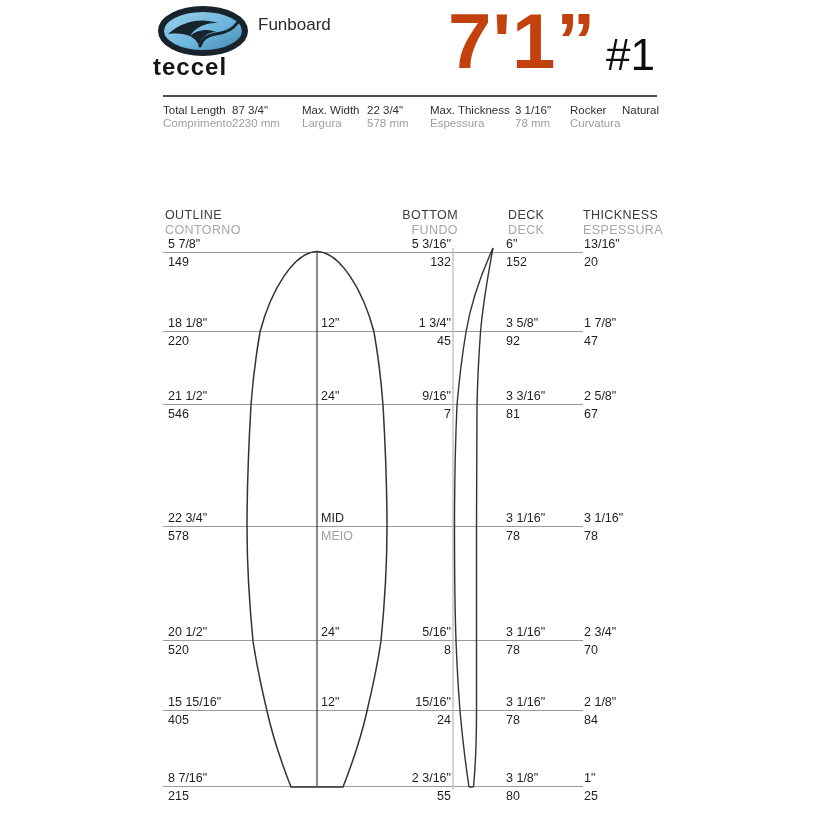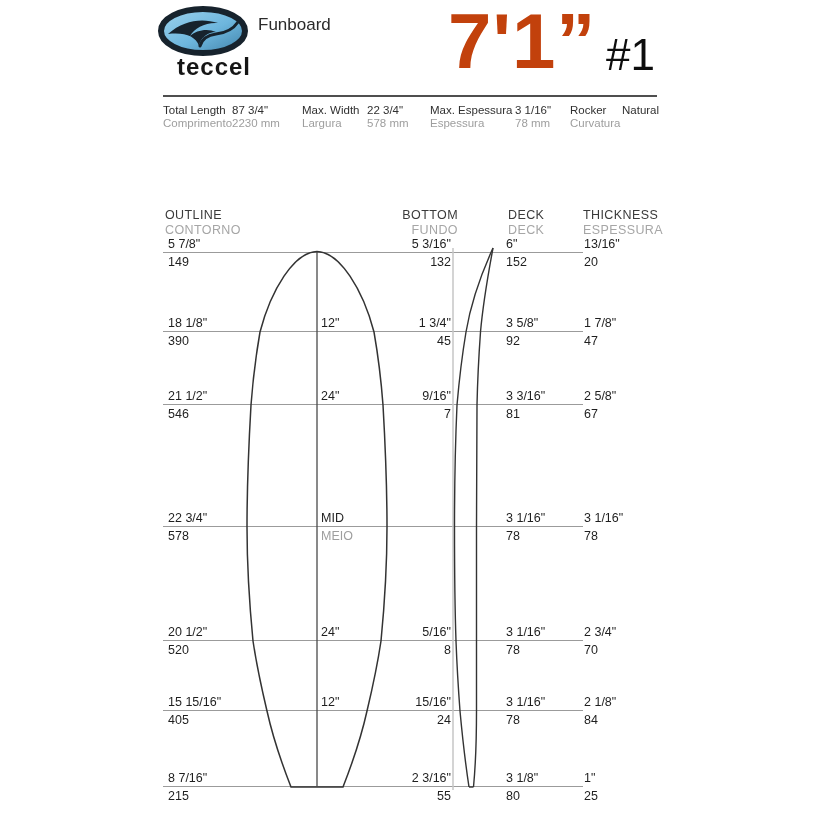--- a/index.html
+++ b/index.html
@@ -1,20 +1,20 @@
 <!DOCTYPE html>
 <html><head>
 <meta charset="utf-8">
 <style>
   html,body{margin:0;padding:0;background:#fff;}
   body{width:820px;height:820px;position:relative;overflow:hidden;
        font-family:"Liberation Sans","DejaVu Sans",sans-serif;color:#222;}
   .abs{position:absolute;}
   
-  .brand-text{position:absolute;left:153px;top:53px;width:98px;text-align:right;
+  .brand-text{position:absolute;left:153px;top:53px;width:98px;text-align:left;
       font-size:24px;font-weight:bold;letter-spacing:1px;color:#151515;}
   .model{position:absolute;left:258px;top:15px;font-size:17px;color:#2b2b2b;}
   .big-size{position:absolute;left:448px;top:2px;font-size:78px;font-weight:bold;
       color:#c2410c;letter-spacing:1px;line-height:1;}
   .board-num{position:absolute;left:606px;top:33px;font-size:44px;color:#0d0d0d;line-height:1;}
   .divider{position:absolute;left:163px;top:95px;width:494px;border-top:2px solid #4f4f4f;}
   
   .spec-label{font-size:11.5px;color:#303030;line-height:13px;white-space:nowrap;}
   .spec-sub{font-size:11.5px;color:#9e9e9e;line-height:13px;white-space:nowrap;}
   
@@ -65,21 +65,21 @@
 </div>
 <div class="abs" style="left:302px;top:104px;">
   <div class="spec-label">Max. Width</div>
   <div class="spec-sub">Largura</div>
 </div>
 <div class="abs" style="left:367px;top:104px;">
   <div class="spec-label">22 3/4"</div>
   <div class="spec-sub">578 mm</div>
 </div>
 <div class="abs" style="left:430px;top:104px;">
-  <div class="spec-label">Max. Espessura</div>
+  <div class="spec-label">Max. Thickness</div>
   <div class="spec-sub">Espessura</div>
 </div>
 <div class="abs" style="left:515px;top:104px;">
   <div class="spec-label">3 1/16"</div>
   <div class="spec-sub">78 mm</div>
 </div>
 <div class="abs" style="left:570px;top:104px;">
   <div class="spec-label">Rocker</div>
   <div class="spec-sub">Curvatura</div>
 </div>
@@ -113,21 +113,21 @@
   <div class="t bot">5 3/16"</div>
   <div class="b bot">132</div>
   <div class="t dek">6"</div>
   <div class="b dek">152</div>
   <div class="t thk">13/16"</div>
   <div class="b thk">20</div>
 </div>
 <div class="row" style="top:314px">
   <div class="rline"></div>
   <div class="t out">18 1/8"</div>
-  <div class="b out">390</div>
+  <div class="b out">220</div>
   <div class="t sta">12"</div>
   <div class="b sta gray"></div>
   <div class="t bot">1 3/4"</div>
   <div class="b bot">45</div>
   <div class="t dek">3 5/8"</div>
   <div class="b dek">92</div>
   <div class="t thk">1 7/8"</div>
   <div class="b thk">47</div>
 </div>
 <div class="row" style="top:387px">

